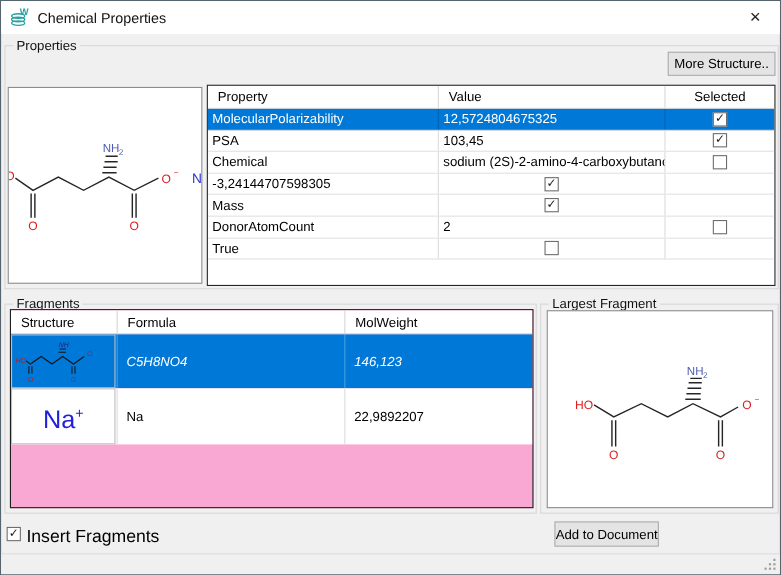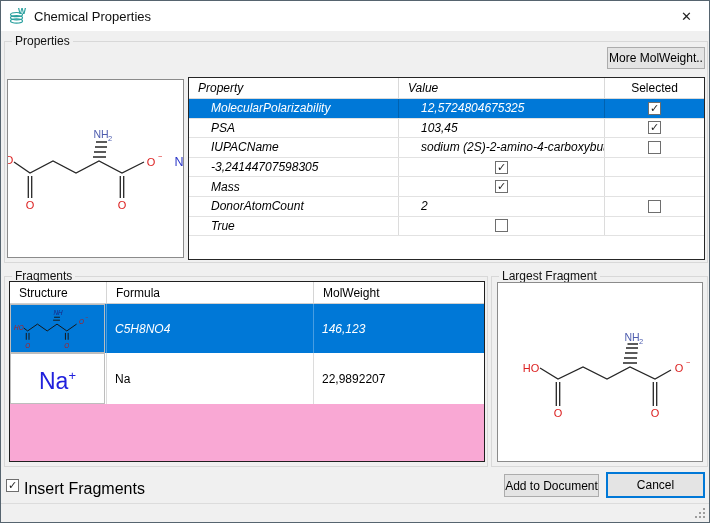--- a/index.html
+++ b/index.html
@@ -37,24 +37,24 @@
   .preview { position:absolute; background:#fff; border:1px solid #8b8b8b; overflow:hidden; }
   .prev-left    { left:6px;   top:78px;  width:177px; height:179px; }
   .prev-largest { left:496px; top:281px; width:206px; height:180px; }
 
   
   .ptable { position:absolute; left:187px; top:76px; width:517px; height:183px;
             background:#fff; border:1px solid #262626; overflow:hidden; }
   .prow { display:grid; grid-template-columns:210px 206px 1fr; align-items:center;
           height:19.6px; border-bottom:1px solid #e2e2e2; }
   .prow.header { height:21px; border-bottom:1px solid #d9d9d9; }
-  .prow > div { height:100%; display:flex; align-items:center; padding-left:22px;
+  .prow > div { height:100%; display:flex; align-items:center; padding-left:4px;
                 overflow:hidden; white-space:nowrap; }
   .prow.header > div { padding-left:9px; color:#000; }
-  .prow > div:nth-child(-n+2) { border-right:1px solid #dcdcdc;font-style:italic; }
+  .prow > div:nth-child(-n+2) { border-right:1px solid #dcdcdc; }
   .prow.header > div:nth-child(-n+2) { border-right:1px solid #d9d9d9; }
   .prow > .sel-cell, .prow.header > .sel-cell { justify-content:center; padding-left:0; }
   .prow.selected { background:#0078d7; color:#fff; }
   .prow.selected > div:nth-child(-n+2) { border-right:1px solid rgba(0,0,0,0.18); }
 
   .cb { width:13px; height:13px; background:#fff; border:1px solid #6e6e6e;
         display:flex; align-items:center; justify-content:center;
         font-size:11px; line-height:11px; color:#1d1d1d; }
 
   
@@ -104,21 +104,21 @@
       <text x="13" y="7" font-size="8.5" font-weight="bold" fill="#2aa09e" text-anchor="middle">W</text>
     </svg>
     <div class="title-text">Chemical Properties</div>
     <div class="close-btn">✕</div>
   </div>
 
   <div class="groupbox gb-props">
     <span class="gb-label">Properties</span>
   </div>
 
-  <div class="btn btn-more">More MolWeight..</div>
+  <div class="btn btn-more">More Structure..</div>
 
   <div class="preview prev-left">
     <svg width="175" height="177" viewBox="0 0 175 177">
       <g stroke="#262626" stroke-width="1.3" fill="none">
         <path d="M6 82 L22 93 L45 81 L68 93 L91 81 L114 93 L136 82"></path>
         <path d="M20.3 96 V118 M23.7 96 V118"></path>
         <path d="M112.3 96 V118 M115.7 96 V118"></path>
         <path d="M85 77 H98 M86 72 H98 M87 67 H99 M88 62 H99"></path>
       </g>
       <text x="1" y="84" font-size="11" fill="#dc2020" text-anchor="middle">O</text>
@@ -147,21 +147,21 @@
         </div>
     </div>
     <div class="prow">
       <div>PSA</div>
       <div>103,45</div>
       <div class="sel-cell">
           <span class="cb">✓</span>
         </div>
     </div>
     <div class="prow">
-      <div>IUPACName</div>
+      <div>Chemical</div>
       <div>sodium (2S)-2-amino-4-carboxybutanoate</div>
       <div class="sel-cell">
           <span class="cb"></span>
         </div>
     </div>
     <div class="prow">
       <div>-3,24144707598305</div>
       <div class="sel-cell">
           <span class="cb">✓</span>
         </div>
@@ -251,19 +251,18 @@
       <text x="188" y="82" font-size="7.5" fill="#dc2020">−</text>
       <text x="134" y="58" font-size="10.5" fill="#4d5cae" text-anchor="middle">NH</text>
       <text x="141" y="61" font-size="7.5" fill="#4d5cae">2</text>
     </svg>
   </div>
 
   <span class="cb footer-cb">✓</span>
   <span class="footer-cb-label">Insert Fragments</span>
 
   <div class="btn btn-add">Add to Document</div>
-  <div class="btn btn-cancel">Cancel</div>
 
   <div class="bottom-strip">
     <div class="grip"></div>
   </div>
 
 </div>
 
 </body></html>

